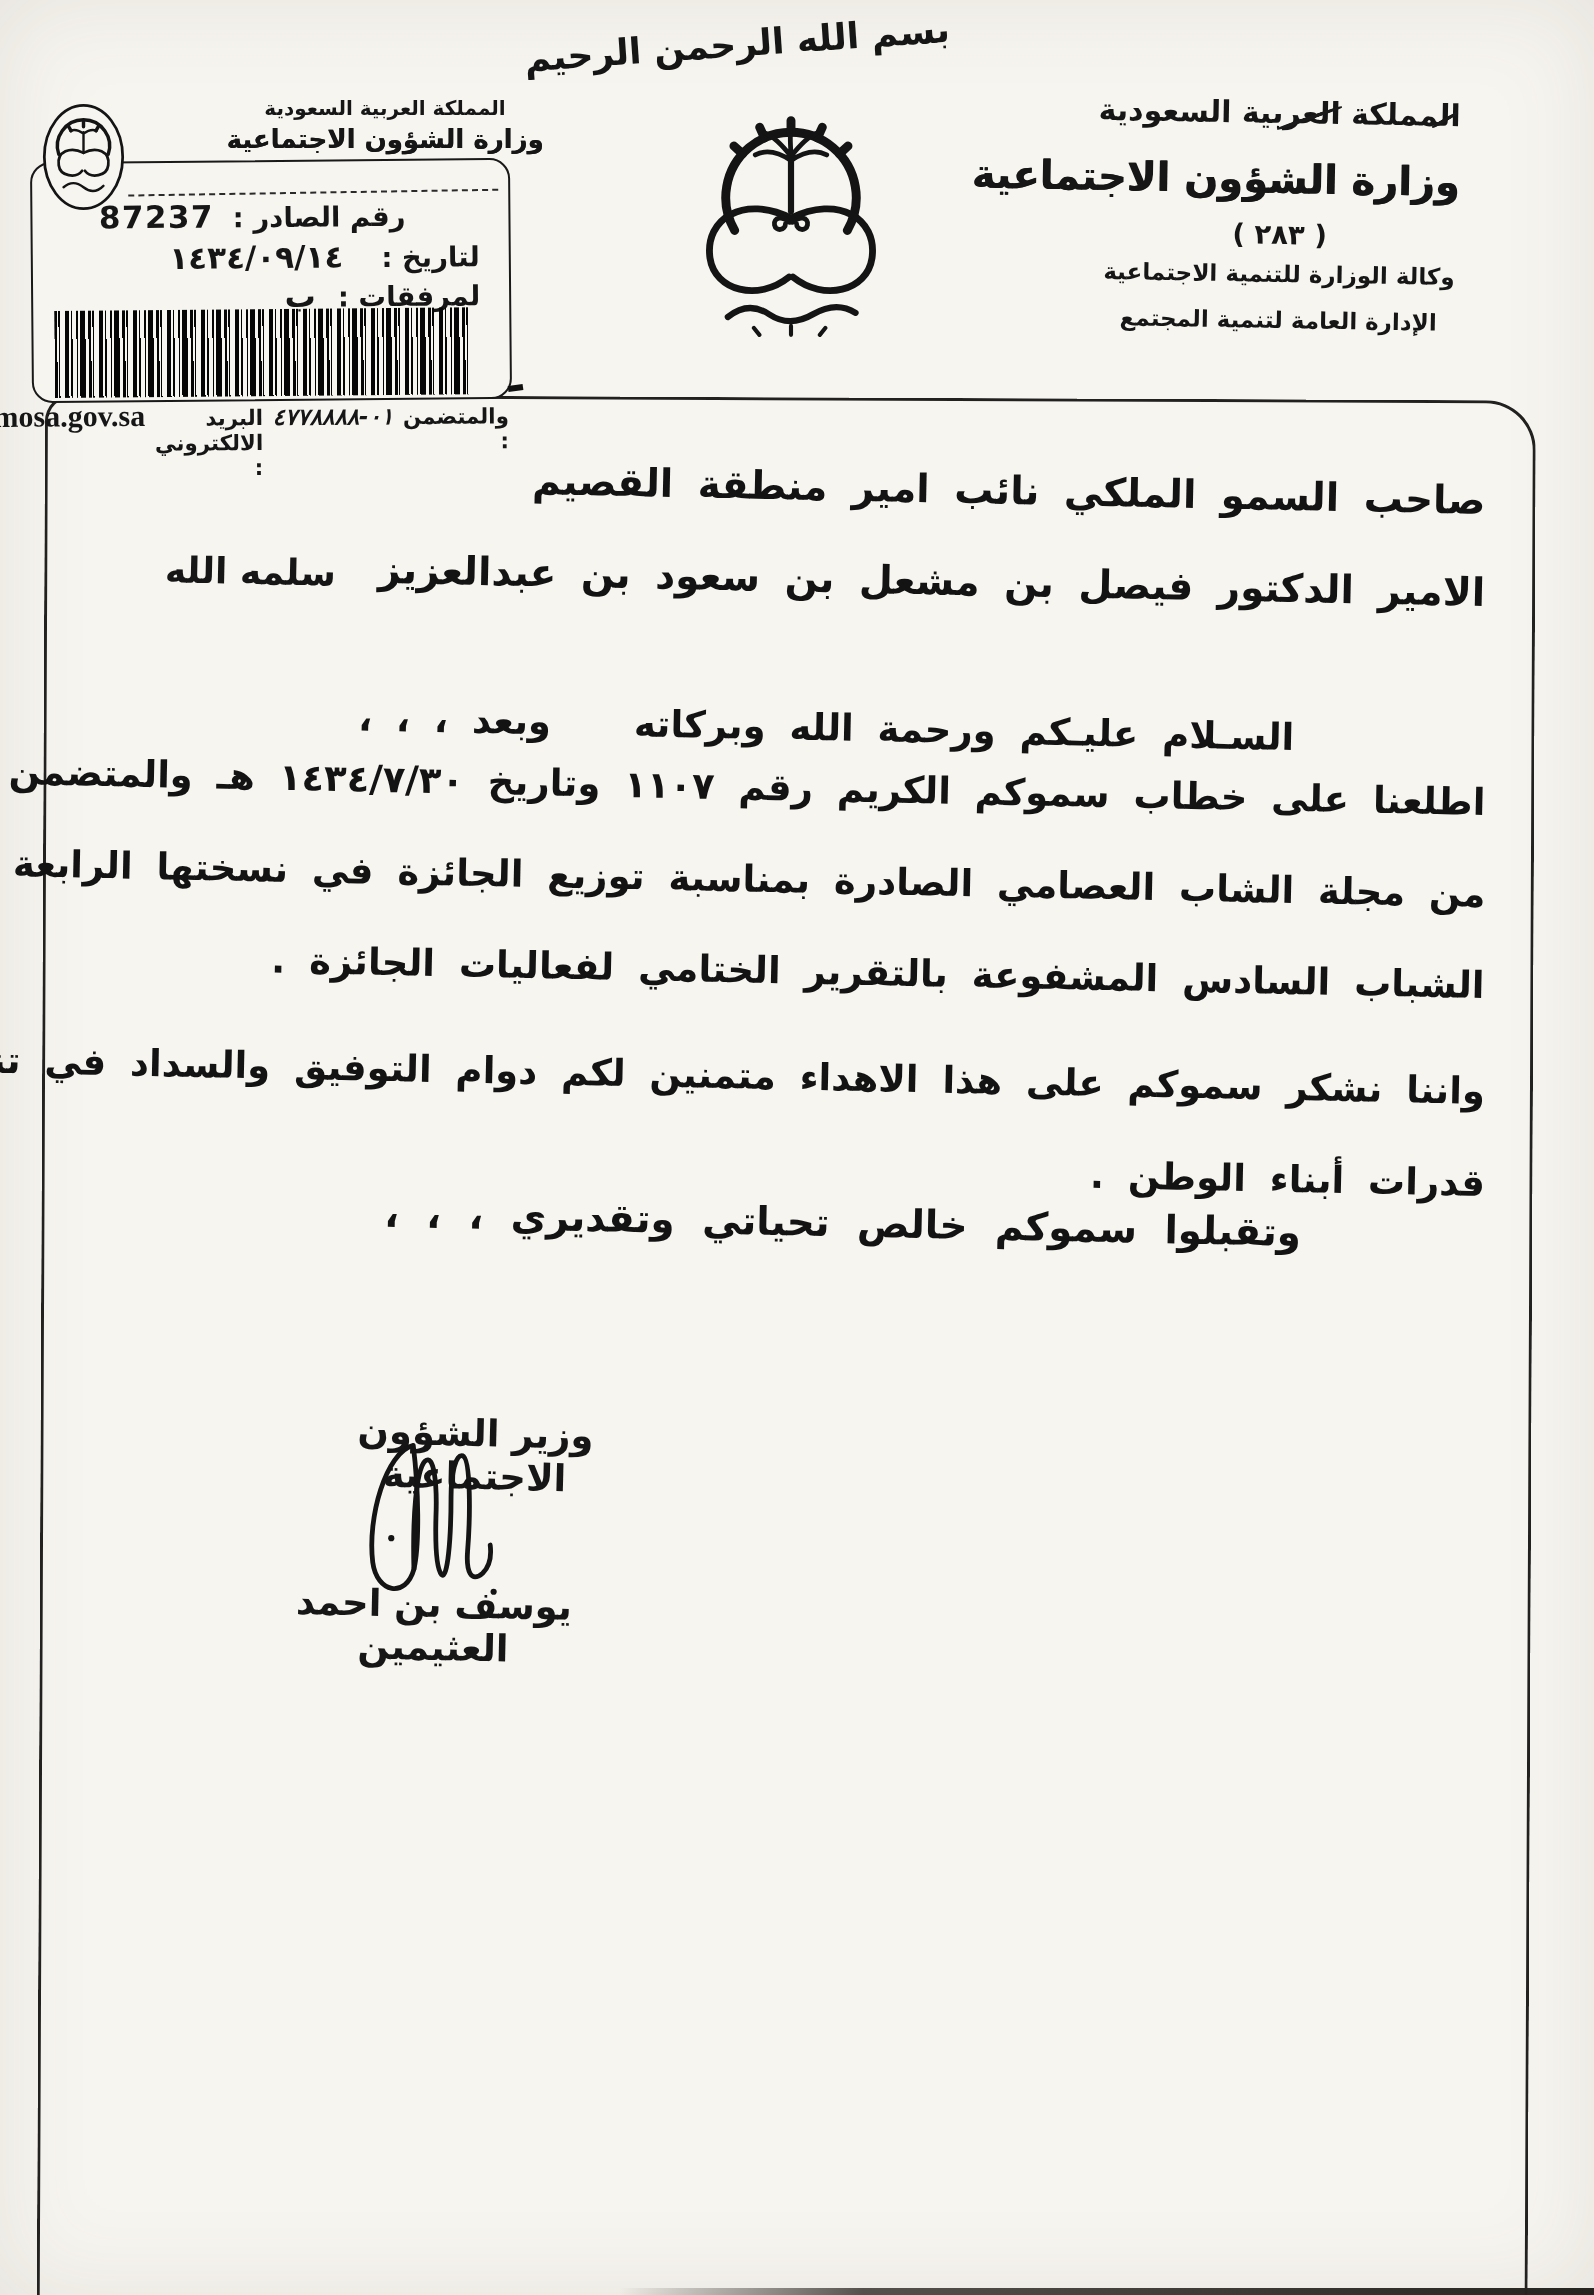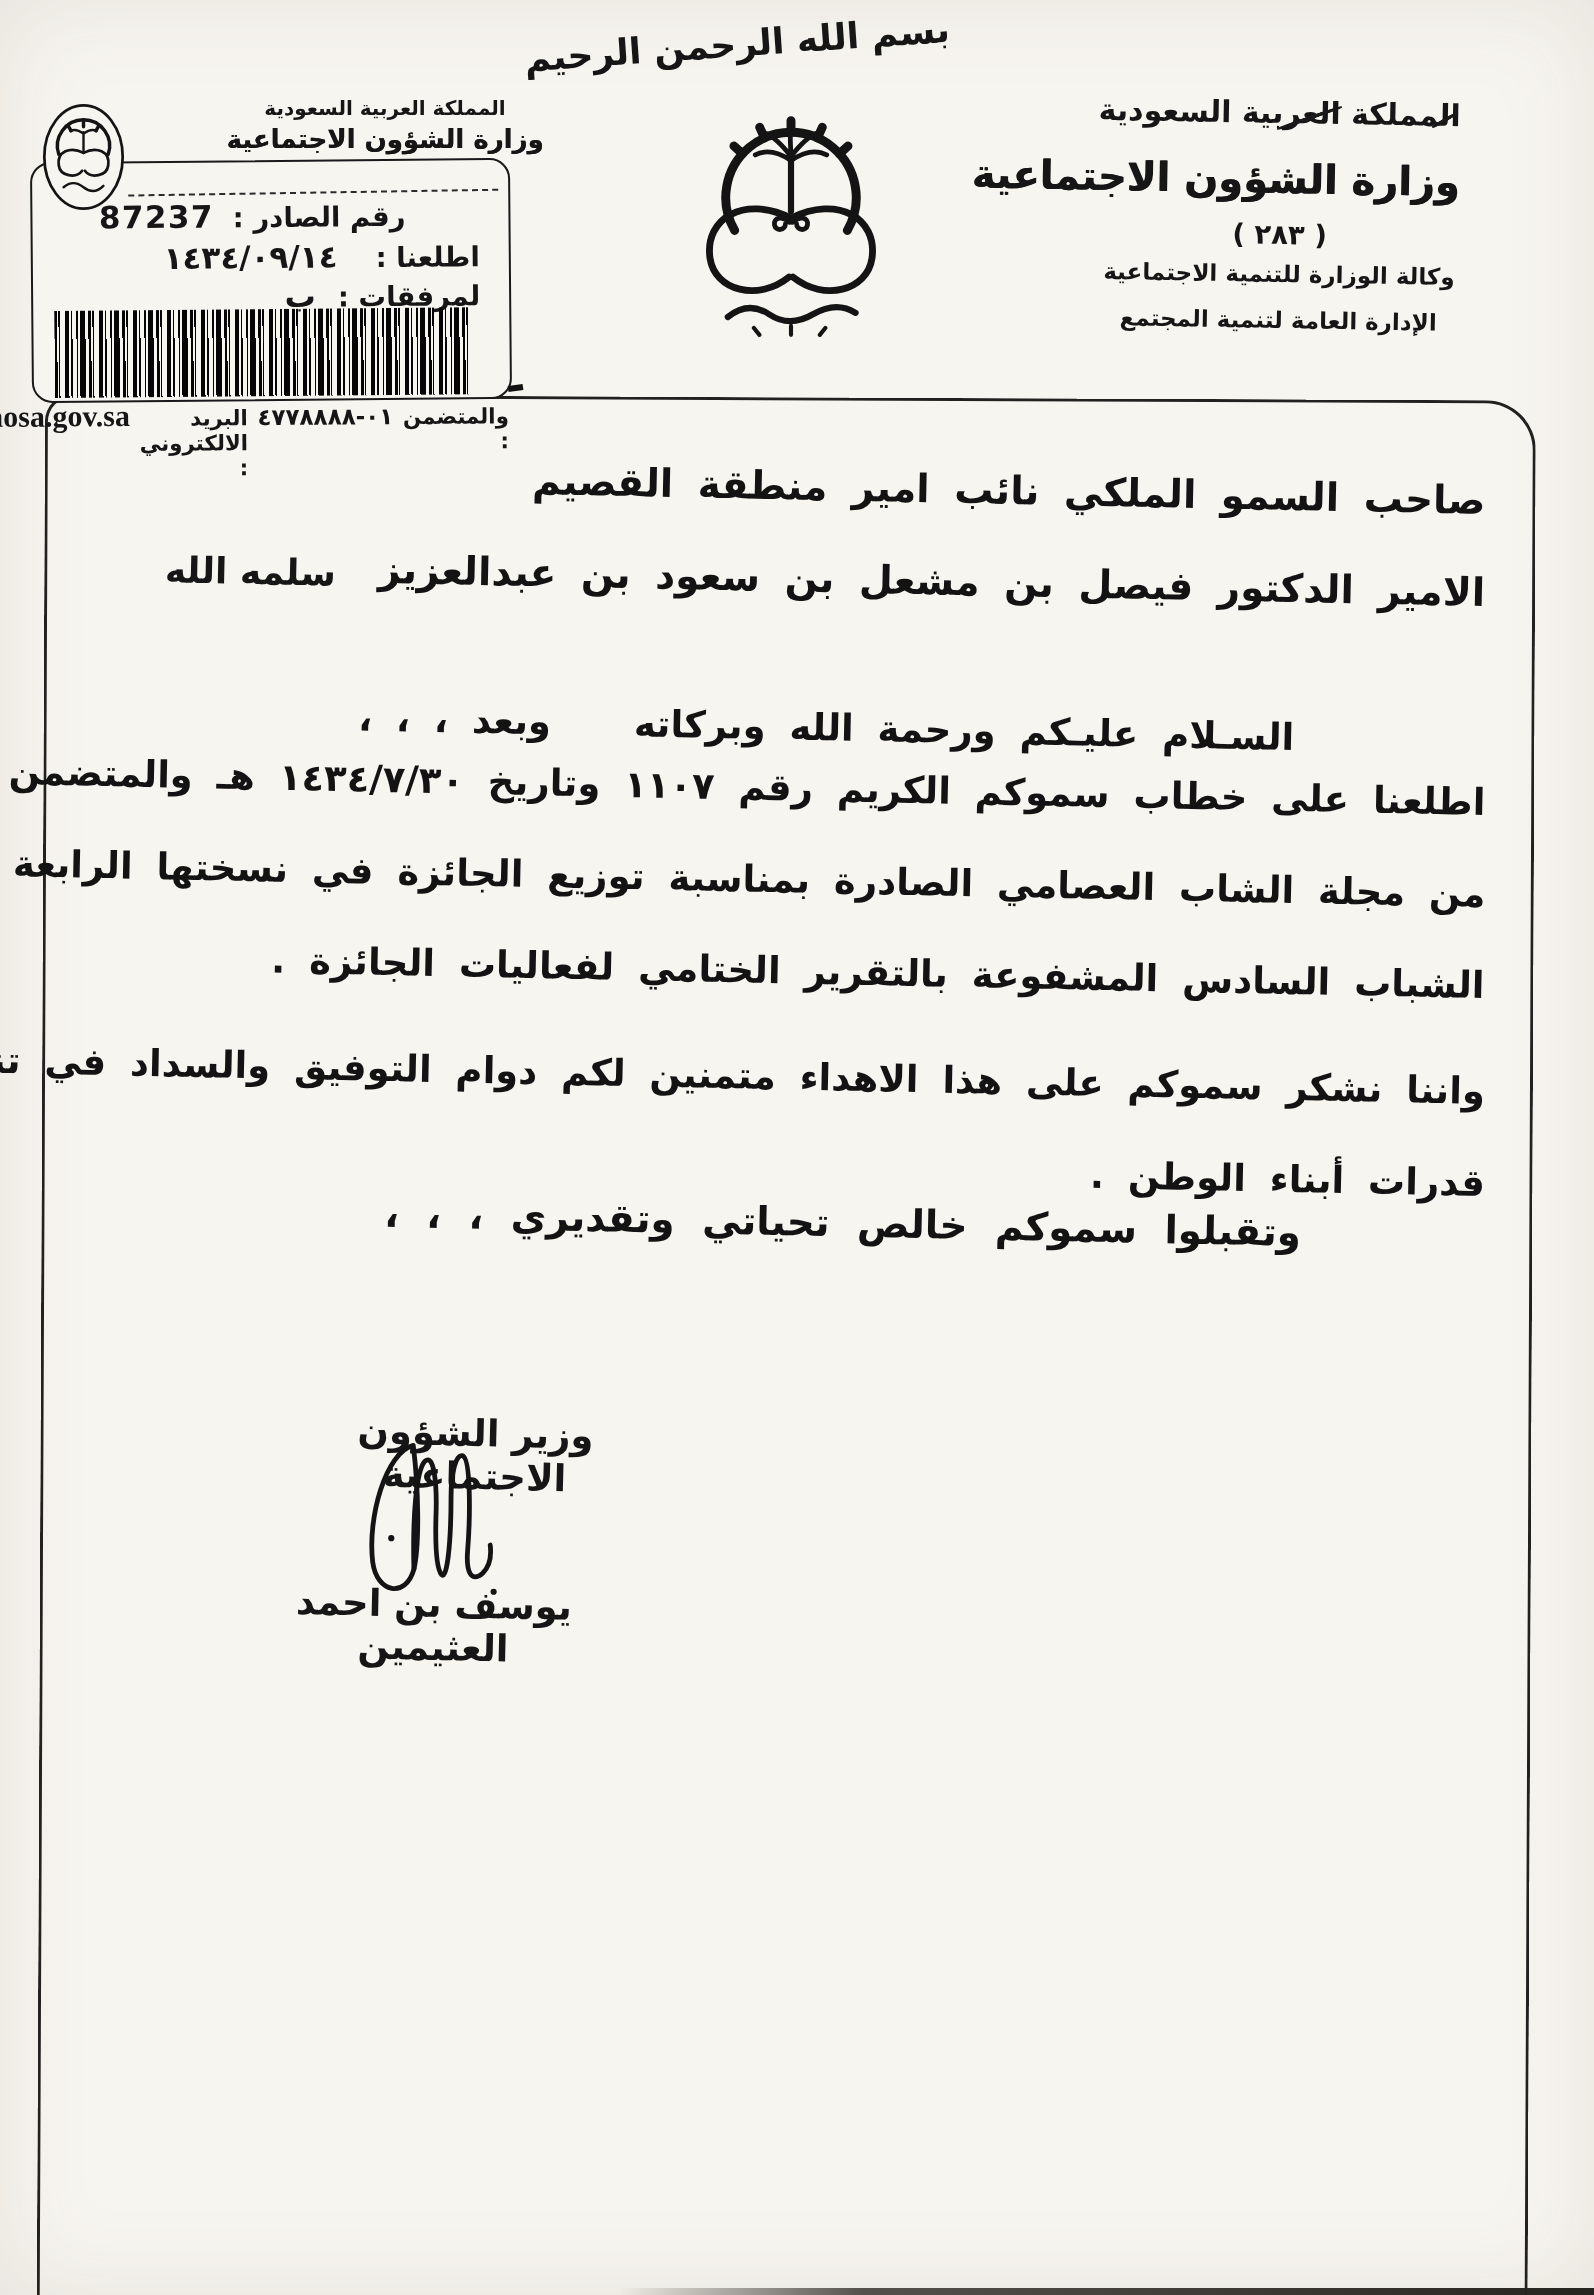--- a/index.html
+++ b/index.html
@@ -46,21 +46,21 @@
        #050505 4.1px 5.5px,transparent 5.5px 10.3px,
        #050505 10.3px 14.5px,transparent 14.5px 16.5px,
        #050505 16.5px 18px,transparent 18px 22px,
        #050505 22px 23.4px,transparent 23.4px 25.5px,
        #050505 25.5px 31px,transparent 31px 34px);}
   .seal{left:40px;top:102px;z-index:4;}
   
   .contact{left:19px;top:398px;width:490px;display:flex;direction:rtl;align-items:baseline;
         justify-content:flex-start;gap:9.6px;z-index:4;font-weight:bold;transform:rotate(-.4deg);}
   .contact .lab{font-size:21.3px;text-align:right;}
-  .contact .phone{font-size:23px;}
+  .contact .phone{font-size:23px;font-style:italic;}
   .contact .mail{font-size:30px;font-family:"Liberation Serif","DejaVu Serif",serif;
         font-weight:bold;direction:ltr;}
   
   .bodyline{position:absolute;right:109px;direction:rtl;font-weight:bold;white-space:nowrap;
         font-size:37px;letter-spacing:0.7px;word-spacing:11px;transform:rotate(1.2deg);
         transform-origin:100% 50%;z-index:2;color:#131313;}
   .addr{font-size:39px;}
   .salamside{position:absolute;left:165px;top:551px;font-size:36px;font-weight:bold;
         direction:rtl;transform:rotate(1.2deg);z-index:2;}
   .greet{right:300px;}
@@ -125,21 +125,21 @@
     <path class="ink" d="M34,124 Q48,112 63,124 T 92,122" stroke-width="3.5"></path>
   </svg>
 
   <div class="abs stampbox">
     <div class="dotline"></div>
     <div class="srow row1">
       <span class="lab">رقم الصادر :</span>
       <span class="val">87237</span>
     </div>
     <div class="srow row2">
-      <span class="lab">اطلعنا :</span>
+      <span class="lab">لتاريخ :</span>
       <span class="val">١٤٣٤/٠٩/١٤</span>
     </div>
     <div class="srow row3">
       <span class="lab">لمرفقات :</span>
       <span class="val">ب</span>
     </div>
     <div class="barcode"></div>
   </div>
 
   <div class="abs contact">

